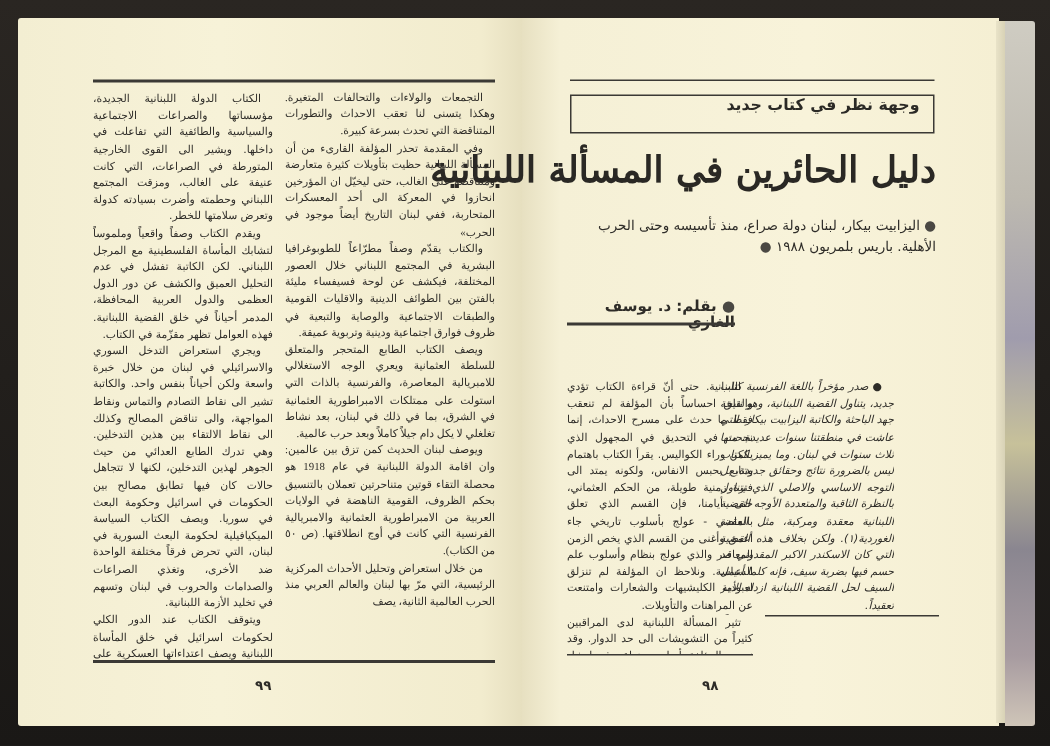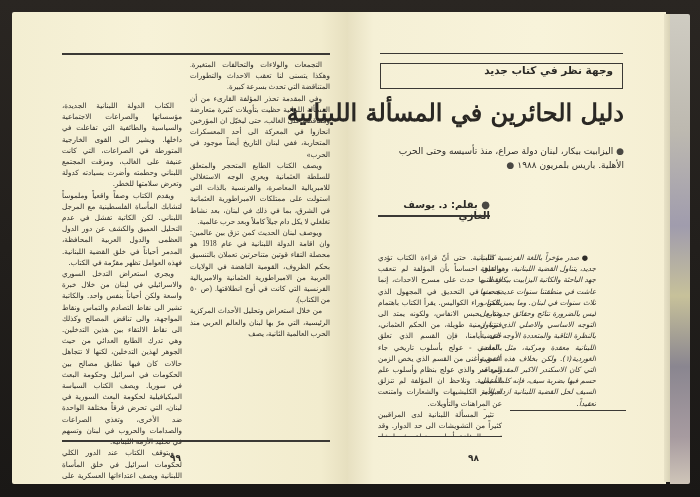--- a/index.html
+++ b/index.html
@@ -79,25 +79,26 @@
 <body>
 
 <div class="scan">
 
   <div class="page page-left"></div>
   <div class="rule" style="left:62px; top:53px; width:268px;"></div>
 
   <div class="column" style="left:190px; top:60px; width:140px; height:380px;font-family:Liberation Serif, serif;">
     <p>التجمعات والولاءات والتحالفات المتغيرة. وهكذا يتسنى لنا تعقب الاحداث والتطورات المتناقضة التي تحدث بسرعة كبيرة.</p>
     <p>وفي المقدمة تحذر المؤلفة القارىء من أن المسألة اللبنانية حظيت بتأويلات كثيرة متعارضة ومتناقضة على الغالب، حتى ليخيّل ان المؤرخين انحازوا في المعركة الى أحد المعسكرات المتحاربة، ففي لبنان التاريخ أيضاً موجود في الحرب»</p>
+    <p>والكتاب يقدّم وصفاً مطرّاعاً للطوبوغرافيا البشرية في المجتمع اللبناني خلال العصور المختلفة، فيكشف عن لوحة فسيفساء مليئة بالفتن بين الطوائف الدينية والاقليات القومية والطبقات الاجتماعية والوصاية والتبعية في ظروف فوارق اجتماعية ودينية وتربوية عميقة.</p>
     <p>ويصف الكتاب الطابع المتحجر والمتعلق للسلطة العثمانية ويعري الوجه الاستغلالي للامبريالية المعاصرة، والفرنسية بالذات التي استولت على ممتلكات الامبراطورية العثمانية في الشرق، بما في ذلك في لبنان، بعد نشاط تغلغلي لا يكل دام جيلاً كاملاً وبعد حرب عالمية.</p>
     <p>ويوصف لبنان الحديث كمن تزق بين عالمين: وان اقامة الدولة اللبنانية في عام 1918 هو محصلة التقاء قوتين متناحرتين تعملان بالتنسيق بحكم الظروف، القومية الناهضة في الولايات العربية من الامبراطورية العثمانية والامبريالية الفرنسية التي كانت في أوج انطلاقتها. (ص ٥٠ من الكتاب).</p>
     <p>من خلال استعراض وتحليل الأحداث المركزية الرئيسية، التي مرّ بها لبنان والعالم العربي منذ الحرب العالمية الثانية، يصف</p>
   </div>
-  <div class="column" style="left:62px; top:60px; width:120px; height:380px;margin-top:40px;">
+  <div class="column" style="left:62px; top:60px; width:120px; height:380px;">
     <p>الكتاب الدولة اللبنانية الجديدة، مؤسساتها والصراعات الاجتماعية والسياسية والطائفية التي تفاعلت في داخلها. ويشير الى القوى الخارجية المتورطة في الصراعات، التي كانت عنيفة على الغالب، ومزقت المجتمع اللبناني وحطمته وأضرت بسيادته كدولة وتعرض سلامتها للخطر.</p>
     <p>ويقدم الكتاب وصفاً واقعياً وملموساً لتشابك المأساة الفلسطينية مع المرجل اللبناني. لكن الكاتبة تفشل في عدم التحليل العميق والكشف عن دور الدول العظمى والدول العربية المحافظة، المدمر أحياناً في خلق القضية اللبنانية. فهذه العوامل تظهر مقزّمة في الكتاب.</p>
     <p>ويجري استعراض التدخل السوري والاسرائيلي في لبنان من خلال خبرة واسعة ولكن أحياناً بنفس واحد. والكاتبة تشير الى نقاط التصادم والتماس ونقاط المواجهة، والى تناقض المصالح وكذلك الى نقاط الالتقاء بين هذين التدخلين. وهي تدرك الطابع العدائي من حيث الجوهر لهذين التدخلين، لكنها لا تتجاهل حالات كان فيها تطابق مصالح بين الحكومات في اسرائيل وحكومة البعث في سوريا. ويصف الكتاب السياسة الميكيافيلية لحكومة البعث السورية في لبنان، التي تحرض فرقاً مختلفة الواحدة ضد الأخرى، وتغذي الصراعات والصدامات والحروب في لبنان وتسهم في تخليد الأزمة اللبنانية.</p>
     <p>ويتوقف الكتاب عند الدور الكلي لحكومات اسرائيل في خلق المأساة اللبنانية ويصف اعتداءاتها العسكرية على هذا البلد في حربها ضد اللاجئين الفلسطينيين. ويتضمن الكتاب وصفاً لجزء صغير من الخراب والموت اللذين زرعتهما الحرب - الغزو الاسرائيلي للبنان في صيف ١٩٨٢،</p>
   </div>
 
   <div class="rule" style="left:62px; top:440px; width:268px;"></div>
   <div class="page-number" style="left:170px;">٩٩</div>
 
   <div class="page page-right"></div>

